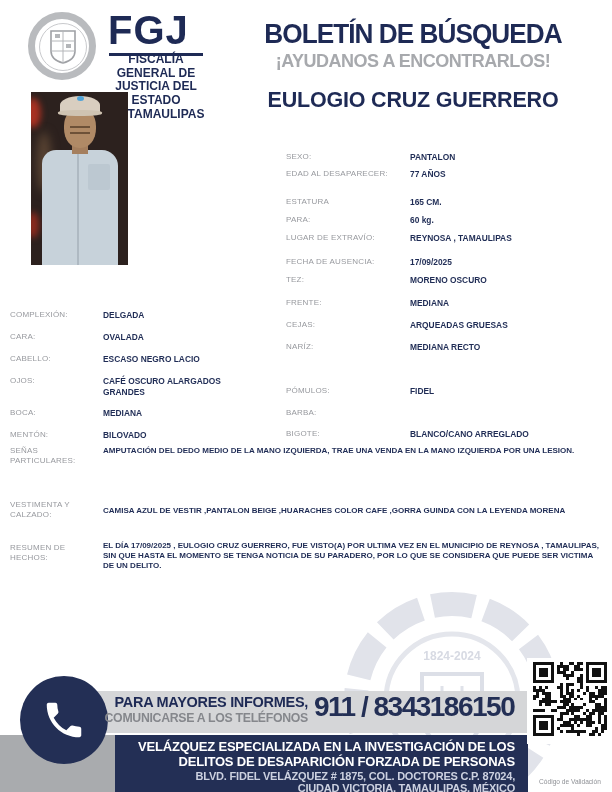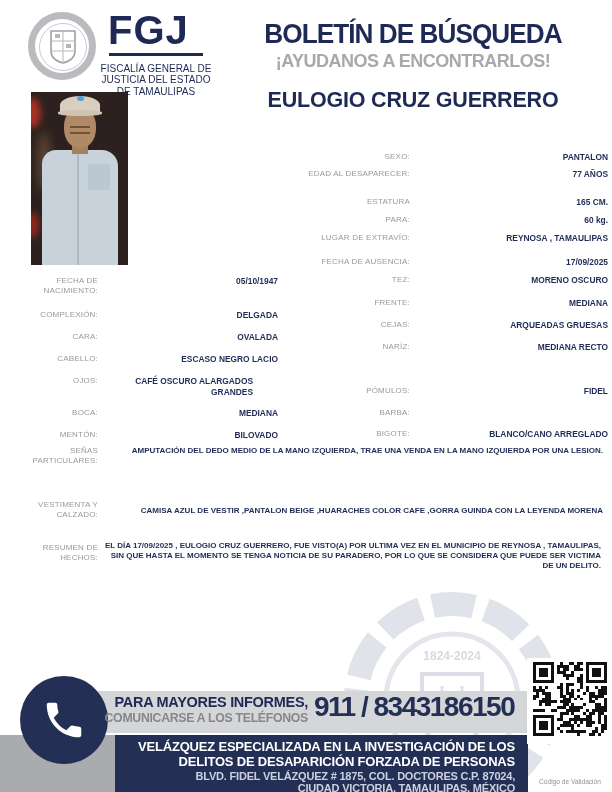--- a/index.html
+++ b/index.html
@@ -6,22 +6,22 @@
   body{font-family:"Liberation Sans", sans-serif;}
   .page{position:relative;width:612px;height:792px;margin:0 auto;background:#fff;overflow:hidden;}
 
   
   .seal{position:absolute;left:28px;top:12px;width:68px;height:68px;border-radius:50%;
         border:7px solid #b9bbbe;box-sizing:border-box;background:#fff;}
   .seal-inner{position:absolute;left:4px;top:4px;width:46px;height:46px;border-radius:50%;
         border:1px solid #c9cacd;display:flex;align-items:center;justify-content:center;}
   .fgj{position:absolute;left:108px;top:8px;font-size:40px;font-weight:bold;color:#1e2a55;letter-spacing:1px;}
   .fgj-rule{position:absolute;left:109px;top:53px;width:94px;height:2.5px;background:#1e2a55;}
-  .org{position:absolute;left:100px;top:63px;width:112px;text-align:center;
-       font-size:10px;font-weight:normal;color:#1e2a55;line-height:1.14;}
+  .org{position:absolute;left:100px;top:53px;width:112px;text-align:center;
+       font-size:12px;font-weight:bold;color:#1e2a55;line-height:1.14;}
   .hdr-right{position:absolute;left:214px;top:0;width:398px;text-align:center;}
   .title{margin-top:19px;font-size:27px;font-weight:900;color:#1e2a55;letter-spacing:-1px;transform:scaleX(.97);}
   .subtitle{margin-top:1px;font-size:18px;font-weight:bold;color:#a7a9ad;letter-spacing:-.5px;}
   .person-name{position:absolute;left:214px;top:88px;width:398px;text-align:center;
        font-size:21.5px;font-weight:bold;color:#1e2a55;letter-spacing:-.2px;}
 
   
   .photo{position:absolute;left:31px;top:92px;width:97px;height:173px;background:#2c211e;overflow:hidden;}
   .ph-red1{position:absolute;left:-6px;top:6px;width:16px;height:30px;background:#a93122;border-radius:50%;filter:blur(3px);}
   .ph-red2{position:absolute;left:-4px;top:120px;width:12px;height:26px;background:#8c2a1e;border-radius:50%;filter:blur(3px);}
@@ -30,21 +30,21 @@
   .ph-shirt:before{content:"";position:absolute;left:35px;top:4px;width:2px;height:112px;background:#aeb9c2;}
   .ph-shirt:after{content:"";position:absolute;left:46px;top:14px;width:22px;height:26px;background:#bcc8d1;border-radius:2px;}
   .ph-neck{position:absolute;left:41px;top:48px;width:16px;height:14px;background:#a57f5e;}
   .ph-head{position:absolute;left:33px;top:16px;width:32px;height:40px;background:#b08a66;border-radius:45% 45% 48% 48%;}
   .ph-eyes{position:absolute;left:39px;top:34px;width:20px;height:2px;background:#6d5138;box-shadow:0 6px 0 #6d5138;}
   .ph-cap{position:absolute;left:29px;top:4px;width:40px;height:18px;background:#d9cec0;border-radius:50% 50% 8% 8%;}
   .ph-brim{position:absolute;left:27px;top:18px;width:44px;height:6px;background:#cfc3b2;border-radius:40%;}
   .ph-capdot{position:absolute;left:46px;top:4px;width:7px;height:5px;background:#4fa3d8;border-radius:50%;}
 
   
-  .row{position:absolute;display:flex;align-items:flex-start;text-align:right;}
+  .row{position:absolute;display:flex;align-items:flex-start;}
   .lab{font-size:8px;color:#97999e;line-height:1.2;letter-spacing:.2px;}
   .val{font-size:8.4px;font-weight:bold;color:#1f2c55;line-height:1.25;}
   .rowL{left:10px;width:275px;}
   .rowL .lab{width:88px;flex:0 0 88px;margin-right:5px;}
   .rowL .val{width:175px;}
   .rowR{left:286px;width:322px;}
   .rowR .lab{width:124px;flex:0 0 124px;}
   .rowR .val{flex:1;}
   .sect .lab{width:88px;flex:0 0 88px;margin-right:5px;}
   .sect .val{width:500px;font-size:8px;}
@@ -114,24 +114,20 @@
     <div class="ph-glow"></div>
     <div class="ph-shirt"></div>
     <div class="ph-neck"></div>
     <div class="ph-head"></div>
     <div class="ph-eyes"></div>
     <div class="ph-cap"></div>
     <div class="ph-brim"></div>
     <div class="ph-capdot"></div>
   </div>
 
-  <div class="row rowL" style="top:276px">
-    <div class="lab">FECHA DE NACIMIENTO:</div>
-    <div class="val">05/10/1947</div>
-  </div>
   <div class="row rowL" style="top:310px">
     <div class="lab">COMPLEXIÓN:</div>
     <div class="val">DELGADA</div>
   </div>
   <div class="row rowL" style="top:332px">
     <div class="lab">CARA:</div>
     <div class="val">OVALADA</div>
   </div>
   <div class="row rowL" style="top:354px">
     <div class="lab">CABELLO:</div>

